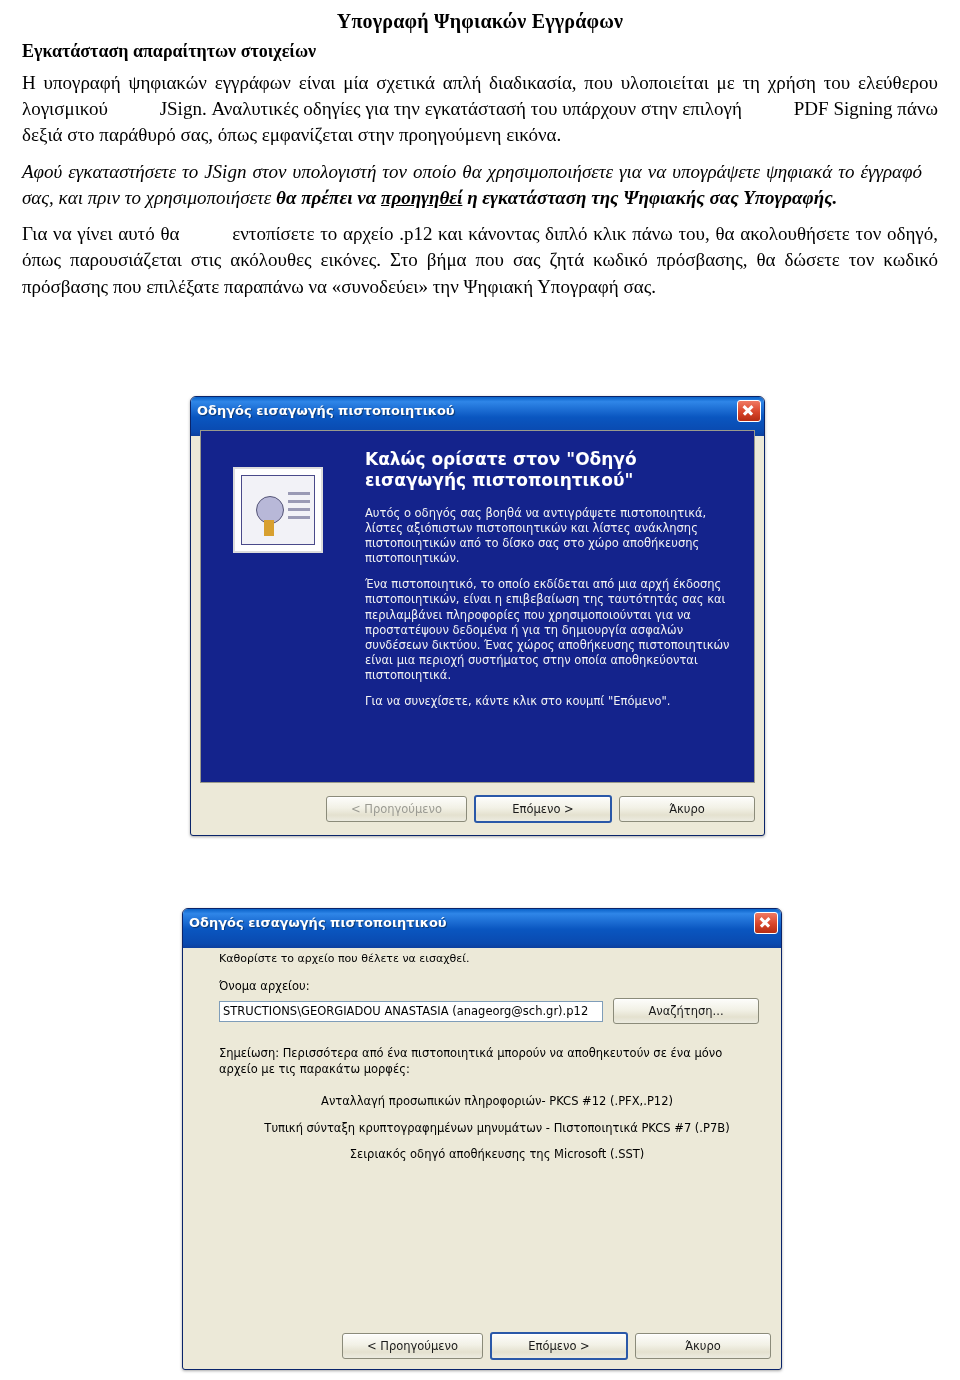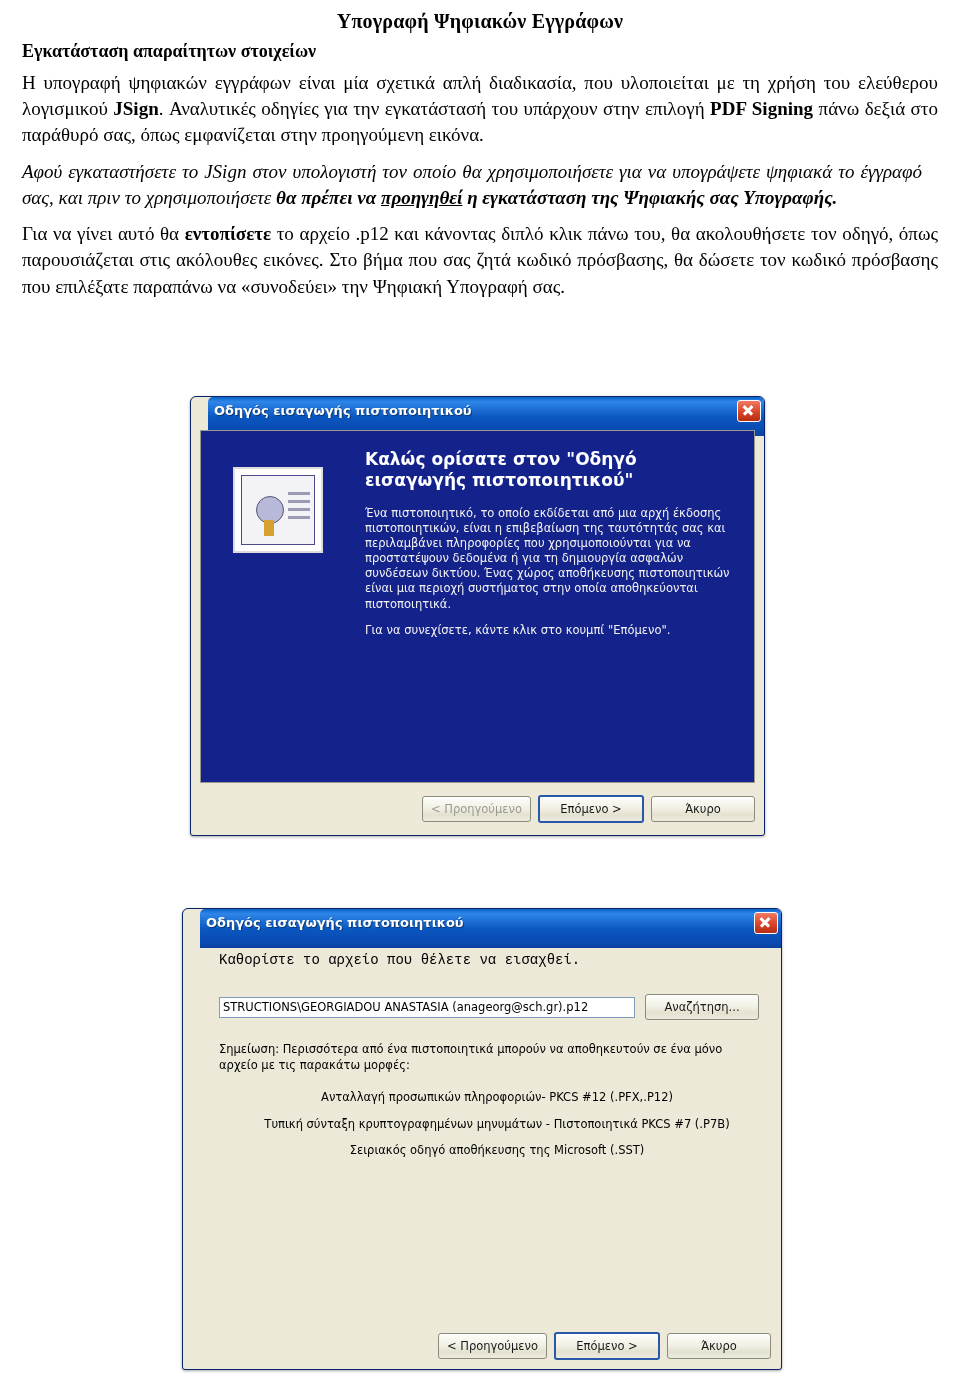--- a/index.html
+++ b/index.html
@@ -40,21 +40,21 @@
     text-align: justify;
     margin: 0 0 2px 0;
   }
   p.body-ital {
     font-size: 19px;
     line-height: 1.38;
     text-align: justify;
     font-style: italic;
     margin: 10px 16px 2px 0;
   }
-  .b { font-weight: bold; }
+  .b { font-weight: normal; margin-left: 47px; }
   .bi { font-weight: bold; font-style: italic; }
   .u { text-decoration: underline; }
 
   
   .dialog {
     position: relative;
     box-sizing: border-box;
     background: #ece9d8;
     border: 1px solid #0a246a;
     border-radius: 6px 6px 3px 3px;
@@ -62,21 +62,20 @@
     font-family: "DejaVu Sans", sans-serif;
   }
   .titlebar {
     height: 27px;
     background: linear-gradient(to bottom, #0a62c8 0%, #2f86e8 12%, #0a56c0 52%, #0a4ab0 88%, #0c3f9e 100%);
     border-radius: 5px 5px 0 0;
     display: flex;
     align-items: center;
     padding: 0 3px 12px 6px;
     color: #ffffff;
-    margin-left: 17px;
   }
   .titlebar .title {
     font-size: 13px;
     font-weight: bold;
     flex: 1;
     text-shadow: 1px 1px 1px rgba(0,0,0,0.45);
     white-space: nowrap;
     overflow: hidden;
   }
   .close-btn {
@@ -178,21 +177,21 @@
     bottom: 9px;
     height: 34px;
     display: flex;
     align-items: center;
     justify-content: flex-end;
     gap: 7px;
   }
   .btn {
     min-width: 86px;
     height: 24px;
-    padding: 0 8px;
+    padding: 0 24px;
     font-family: "DejaVu Sans", sans-serif;
     font-size: 11.5px;
     color: #1a1a1a;
     background: linear-gradient(to bottom, #fdfdfb 0%, #f2f1e6 45%, #e4e1cf 75%, #ecebe0 100%);
     border: 1px solid #8b8b7a;
     border-radius: 3px;
     display: flex;
     align-items: center;
     justify-content: center;
     box-shadow: inset 0 1px 0 #ffffff;
@@ -210,24 +209,23 @@
     padding: 14px 22px 0 22px;
     box-sizing: border-box;
   }
   .w2-title {
     font-size: 12.5px;
     font-weight: bold;
     color: #000000;
     margin: 0 0 5px 0;
   }
   .w2-sub {
-    font-size: 14px;
-    color: #000000;
-    margin: 0 0 26px 14px;
-    font-family: Liberation Mono, monospace;
+    font-size: 11px;
+    color: #000000;
+    margin: 0 0 14px 14px;
   }
   .w2-label {
     font-size: 11.5px;
     margin: 0 0 5px 14px;
   }
   .w2-row {
     display: flex;
     align-items: center;
     gap: 10px;
     margin: 0 0 22px 14px;
@@ -323,20 +321,21 @@
             <div class="line" style="top:32px"></div>
             <div class="line" style="top:40px"></div>
           </div>
         </div>
       </div>
       <div class="wiz-right">
         <div class="wiz-heading">
           <div>Καλώς ορίσατε στον "Οδηγό</div>
           <div>εισαγωγής πιστοποιητικού"</div>
         </div>
+        <div class="wiz-para">Αυτός ο οδηγός σας βοηθά να αντιγράψετε πιστοποιητικά, λίστες αξιόπιστων πιστοποιητικών και λίστες ανάκλησης πιστοποιητικών από το δίσκο σας στο χώρο αποθήκευσης πιστοποιητικών.</div>
         <div class="wiz-para">Ένα πιστοποιητικό, το οποίο εκδίδεται από μια αρχή έκδοσης πιστοποιητικών, είναι η επιβεβαίωση της ταυτότητάς σας και περιλαμβάνει πληροφορίες που χρησιμοποιούνται για να προστατέψουν δεδομένα ή για τη δημιουργία ασφαλών συνδέσεων δικτύου. Ένας χώρος αποθήκευσης πιστοποιητικών είναι μια περιοχή συστήματος στην οποία αποθηκεύονται πιστοποιητικά.</div>
         <div class="wiz-para">Για να συνεχίσετε, κάντε κλικ στο κουμπί "Επόμενο".</div>
       </div>
     </div>
 
     <div class="wiz-footer">
       <div class="btn disabled">&lt; Προηγούμενο</div>
       <div class="btn default">Επόμενο &gt;</div>
       <div class="btn">Άκυρο</div>
     </div>
@@ -344,20 +343,21 @@
 
   <div class="dialog dlg2">
     <div class="titlebar">
       <div class="title">Οδηγός εισαγωγής πιστοποιητικού</div>
       <div class="close-btn"></div>
     </div>
 
     <div class="wiz2-body">
       <div class="w2-sub">Καθορίστε το αρχείο που θέλετε να εισαχθεί.</div>
 
+      <div class="w2-label">Όνομα αρχείου:</div>
       <div class="w2-row">
         <div class="w2-input">
             <span class="sel">STRUCTIONS\GEORGIADOU ANASTASIA (anageorg@sch.gr).p12</span>
           </div>
         <div class="btn" style="min-width:96px">Αναζήτηση...</div>
       </div>
 
       <div class="w2-note">Σημείωση:  Περισσότερα από ένα πιστοποιητικά μπορούν να αποθηκευτούν σε ένα μόνο αρχείο με τις παρακάτω μορφές:</div>
 
       <div class="w2-list">

